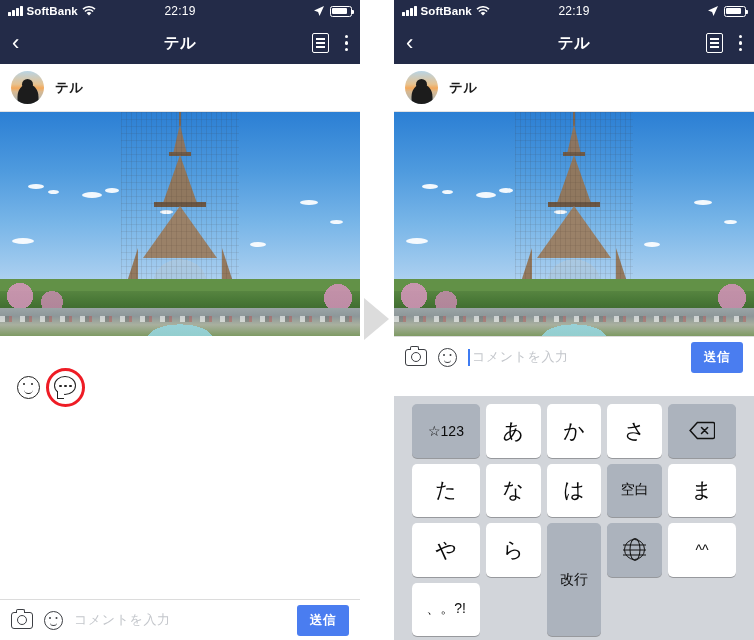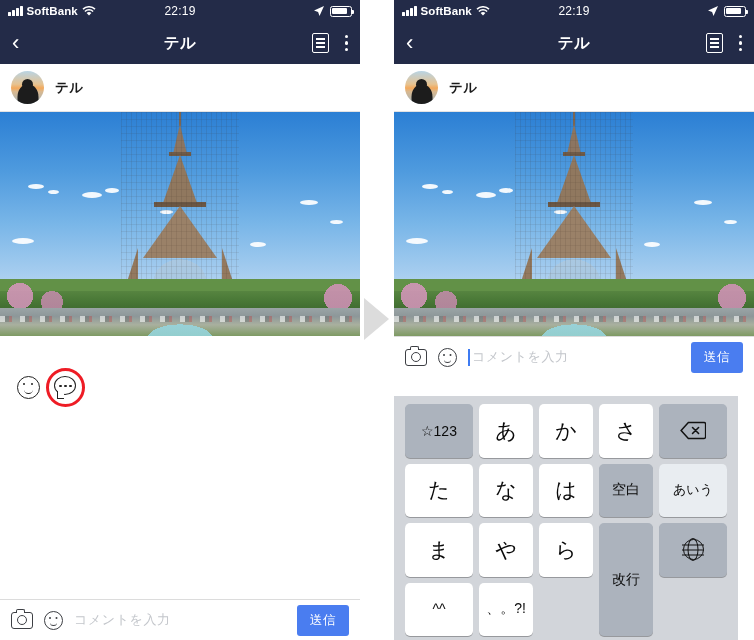--- a/index.html
+++ b/index.html
@@ -192,26 +192,26 @@
                background:#fff; border:1.7px solid #3d3f44; border-bottom:0; border-radius:2px 2px 0 0; }
   .smiley-sm { width:19px; height:19px; border:1.6px solid #3d3f44; border-radius:50%; position:relative; flex:none; }
   .smiley-sm::before{ content:''; position:absolute; left:4.2px; top:5px; width:2px; height:2px; background:#3d3f44; border-radius:50%;
                       box-shadow: 6.5px 0 0 #3d3f44; }
   .smiley-sm::after{ content:''; position:absolute; left:4.5px; top:9.5px; width:7.5px; height:4px;
                      border-bottom:1.6px solid #3d3f44; border-radius:0 0 8px 8px; }
   .cinput { flex:1; display:flex; align-items:center; height:100%; }
   .caret { width:2px; height:17px; background:#3e7bf2; margin-right:2px; }
   .cplaceholder { font-size:13px; color:#c3c6cb; letter-spacing:.6px; }
   .sendbtn {
-    background:#4a7df0; color:#fff; font-size:12.5px; font-weight:normal;
+    background:#4a7df0; color:#fff; font-size:12.5px; font-weight:bold;
     border:0; border-radius:3px; padding:7px 13px; letter-spacing:.6px; cursor:pointer; flex:none;
   }
 
   
-  .keyboard { position:absolute; left:0; right:16px; bottom:0; height:244px; background:#d2d5da; padding:8px 11px 4px; }
+  .keyboard { position:absolute; left:0; right:0; bottom:0; height:244px; background:#d2d5da; padding:8px 18px 4px; }
   .kb-grid { display:grid; grid-template-columns: 68px 1fr 1fr 1fr 68px;
              grid-template-rows: repeat(4, 1fr); gap:6px 6px; height:100%; }
   .key {
     background:#fff; border-radius:5px; display:flex; align-items:center; justify-content:center;
     font-size:21px; color:#0a0a0a; box-shadow: 0 1px 0 rgba(0,0,0,.28); cursor:pointer; user-select:none;
   }
   .key.fn { background:#acb3bd; font-size:14px; }
   .key.fn.light { background:#e9edf1; font-size:13px; }
   .key.sm { font-size:14px; }
   .key.tall { grid-row: span 2; }
@@ -448,21 +448,20 @@
               <path d="M9 1.5h17a1.6 1.6 0 0 1 1.6 1.6v13.8A1.6 1.6 0 0 1 26 18.5H9L1.2 10z" fill="none" stroke="#111" stroke-width="1.6"></path>
               <path d="M13.5 6.8 20 13.2M20 6.8l-6.5 6.4" stroke="#111" stroke-width="1.7" stroke-linecap="round"></path>
             </svg>
         </div>
 
         <div class="key">た</div>
         <div class="key">な</div>
         <div class="key">は</div>
         <div class="key fn">空白</div>
 
-        <div class="key fn light">あいう</div>
         <div class="key">ま</div>
         <div class="key">や</div>
         <div class="key">ら</div>
         <div class="key fn tall">改行</div>
 
         <div class="key fn">
             <span class="globe"></span>
           </div>
         <div class="key sm">^^</div>
         <div class="key sm">、。?!</div>

